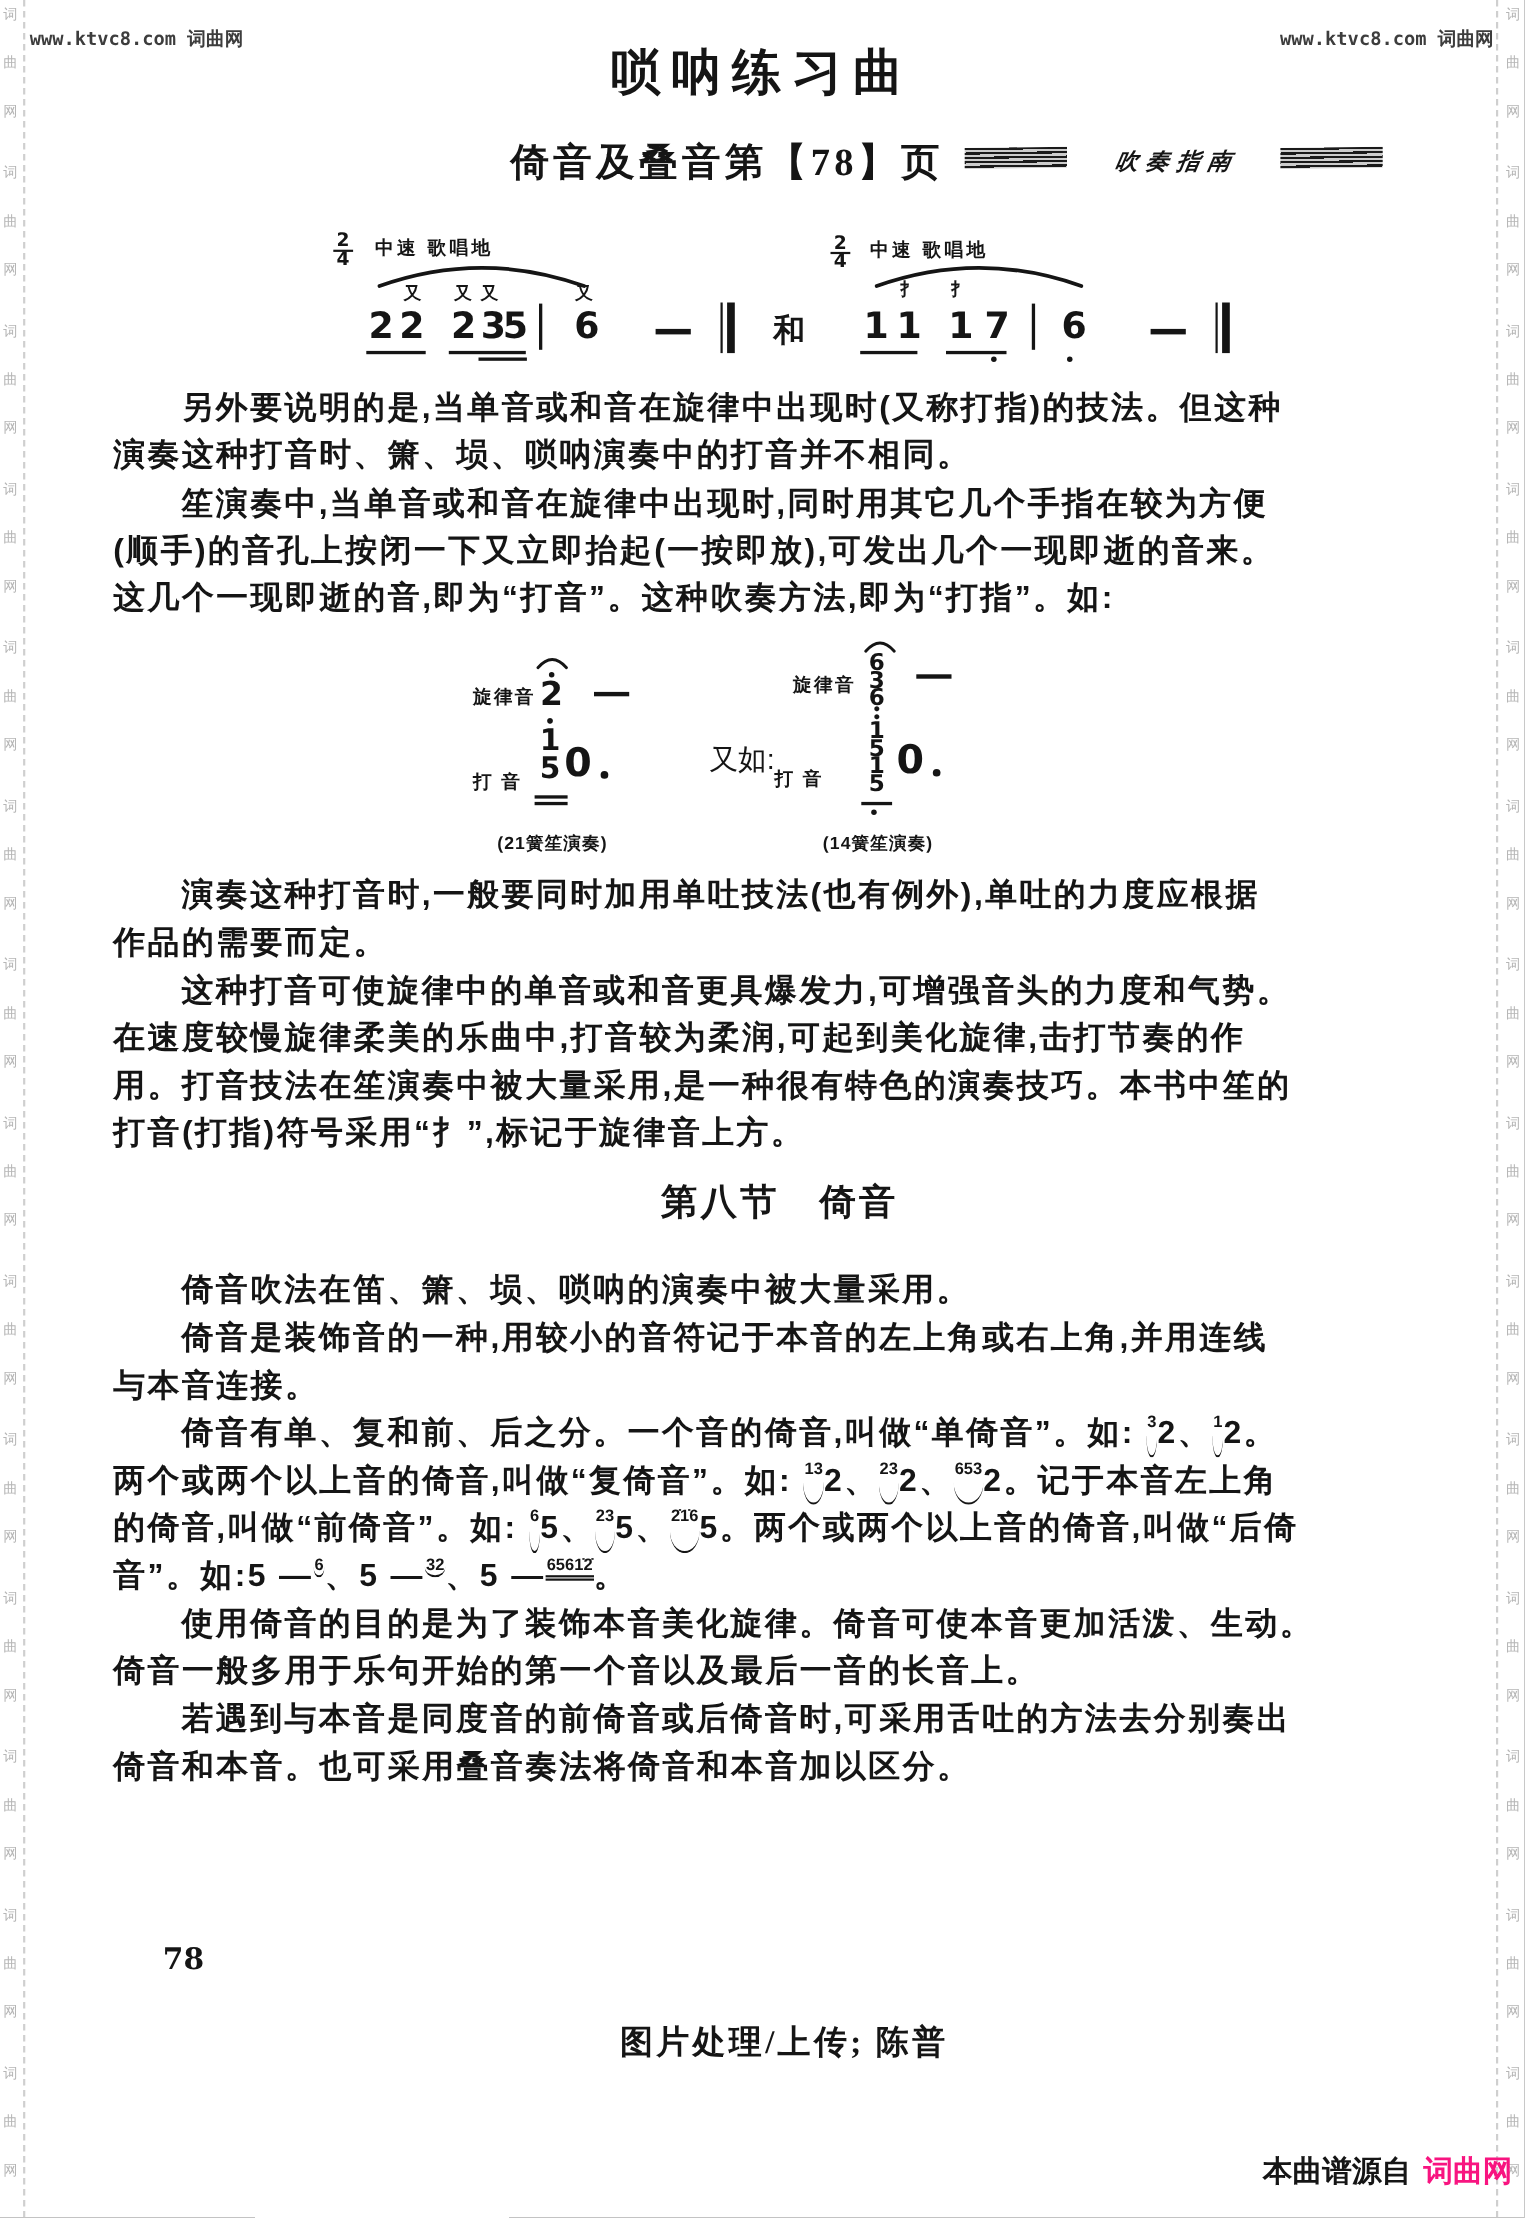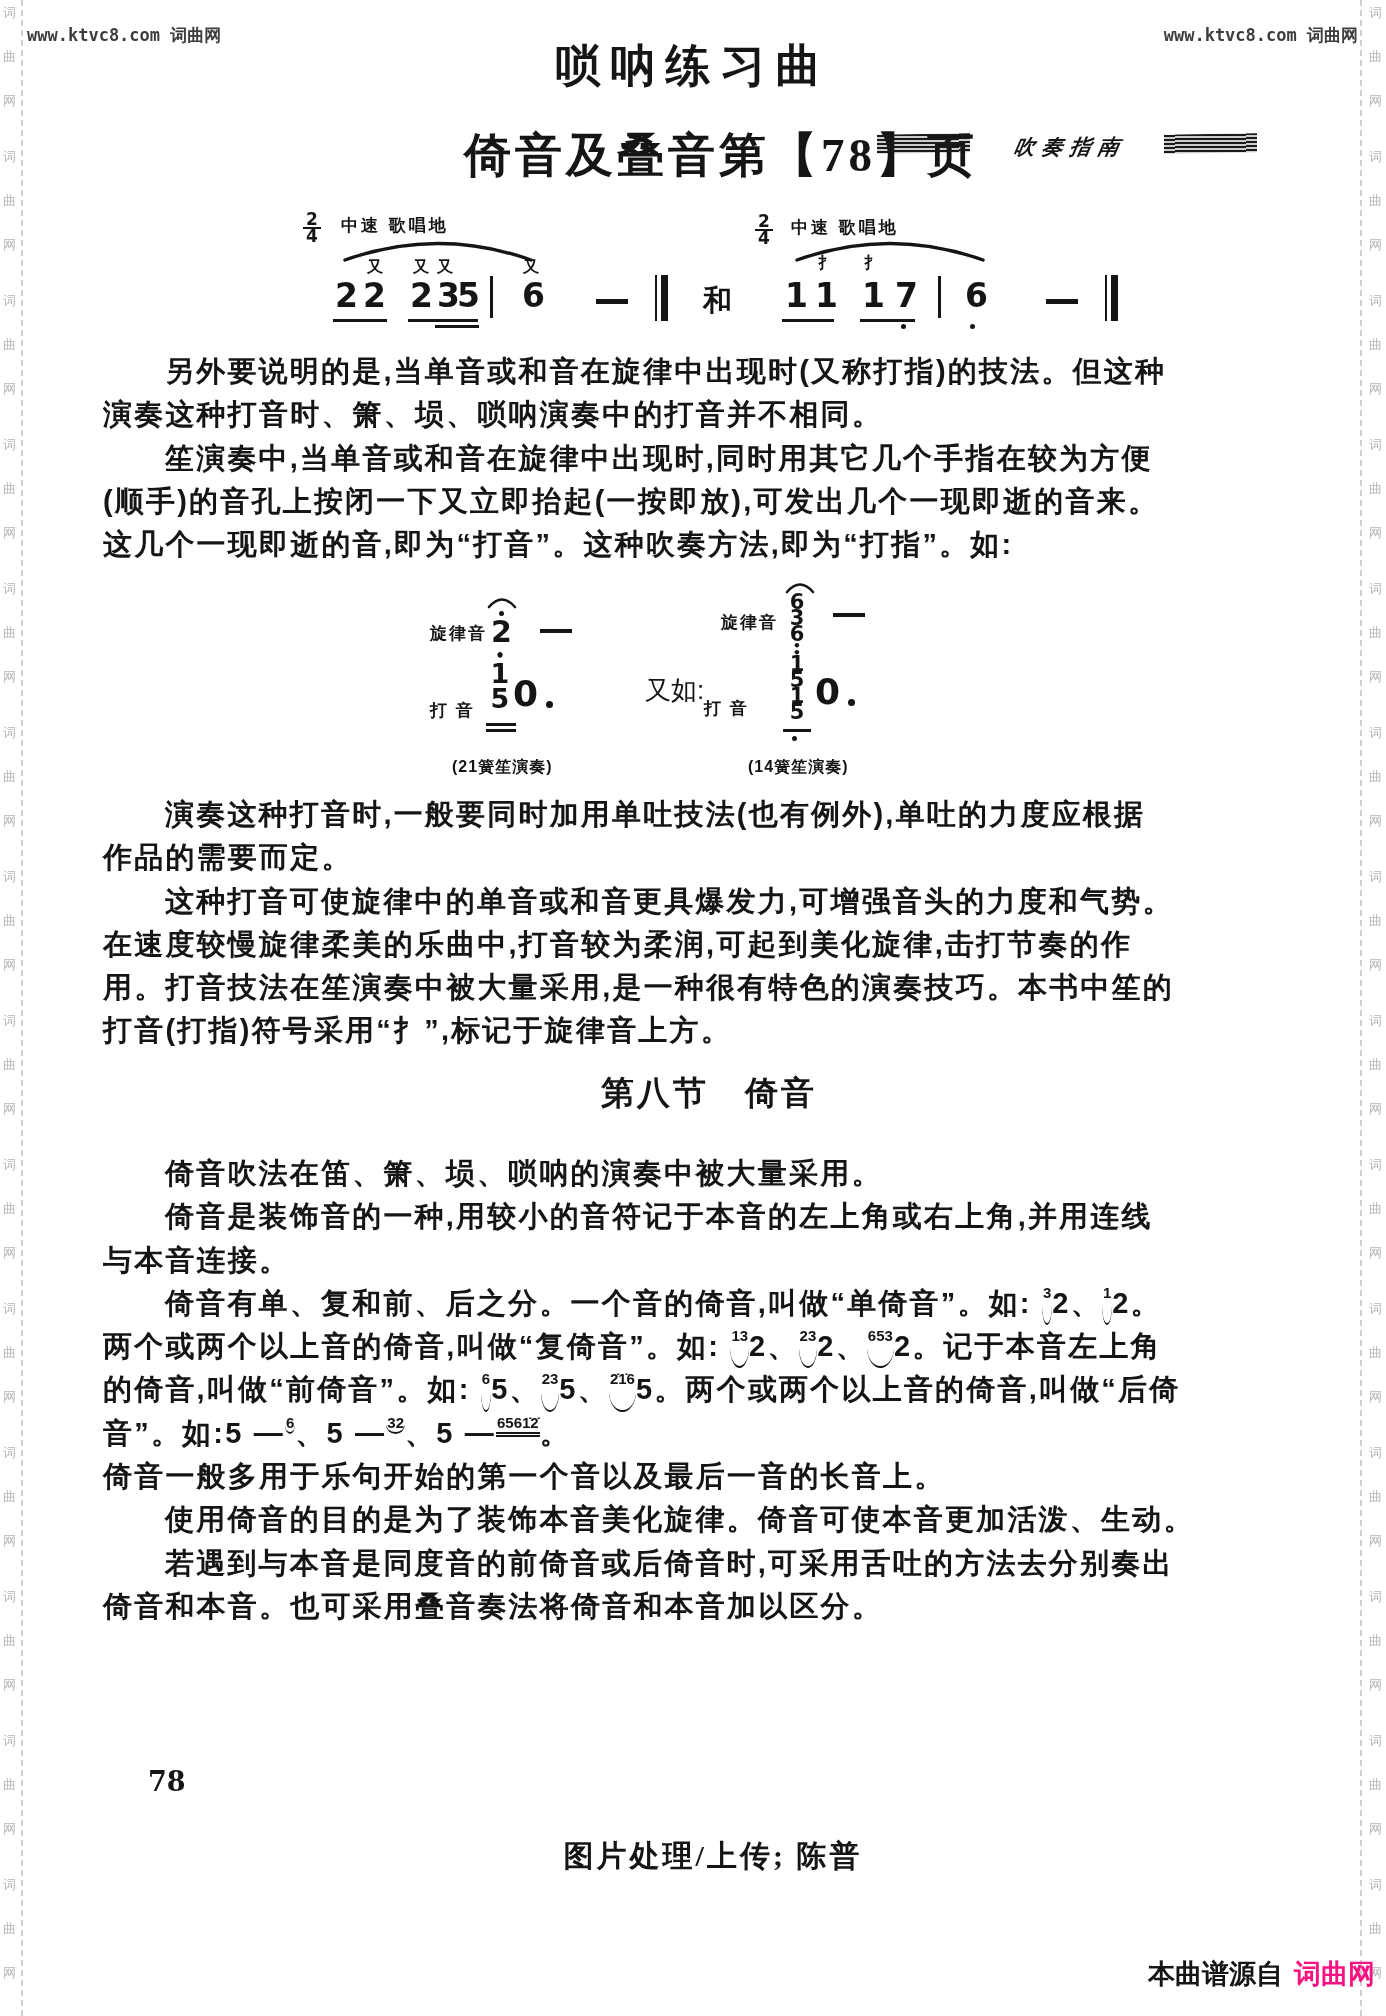--- a/index.html
+++ b/index.html
@@ -8,21 +8,21 @@
   .abs{position:absolute;}
   
   .vrule{position:absolute;top:0;bottom:0;border-left:2px dashed #cfcfcf;}
   .scol{position:absolute;top:0;bottom:0;width:18px;}
   .schar{position:absolute;left:0;font-size:13px;line-height:13px;color:#b6b6b6;}
   .wm{position:absolute;top:24px;font-family:"DejaVu Sans Mono",monospace;font-size:17px;
       font-weight:bold;color:#3d3d3d;letter-spacing:0;}
   
   .title{position:absolute;left:0;width:100%;top:36px;text-align:center;font-size:45px;
          font-weight:bold;letter-spacing:10px;font-family:"Liberation Serif",serif;}
-  .subtitle{position:absolute;left:464px;top:124px;font-size:47px;font-weight:bold;
+  .subtitle{position:absolute;left:464px;top:124px;font-size:35px;font-weight:bold;
             letter-spacing:4px;font-family:"Liberation Serif",serif;}
   .scribble{position:absolute;height:19px;
             background:repeating-linear-gradient(to bottom,#1a1a1a 0 2px,rgba(26,26,26,.22) 2px 4px);
             transform:skewY(-.8deg);}
   .redlbl{position:absolute;font-size:21px;font-weight:bold;font-style:italic;
           letter-spacing:7px;transform:skewX(-10deg);}
   
   .ts{position:absolute;display:flex;flex-direction:column;align-items:center;
       font-family:"DejaVu Sans",sans-serif;font-size:17px;font-weight:bold;line-height:15px;}
   .ts span:first-child{border-bottom:2.5px solid #151515;padding:0 3px 0;}
@@ -329,22 +329,22 @@
           <span class="gsup">2̇1̇6</span>
           <span>5</span>
         </span><span>。两个或两个以上音的倚音,叫做“后倚</span></div>
       <div class="line"><span>音”。如:5 —</span><span class="grace">
           <span class="gsup">6</span>
         </span><span>、5 —</span><span class="grace">
           <span class="gsup">32</span>
         </span><span>、5 —</span><span class="grace">
           <span class="gsup gu">6561̇2̇</span>
         </span><span>。</span></div>
+      <div class="line ind"><span>使用倚音的目的是为了装饰本音美化旋律。倚音可使本音更加活泼、生动。</span></div>
       <div class="line"><span>倚音一般多用于乐句开始的第一个音以及最后一音的长音上。</span></div>
-      <div class="line ind"><span>使用倚音的目的是为了装饰本音美化旋律。倚音可使本音更加活泼、生动。</span></div>
       <div class="line ind"><span>若遇到与本音是同度音的前倚音或后倚音时,可采用舌吐的方法去分别奏出</span></div>
       <div class="line"><span>倚音和本音。也可采用叠音奏法将倚音和本音加以区分。</span></div>
     </div>
 
   <span class="pagenum">78</span>
   <div class="credit">图片处理/上传; 陈普</div>
   <span class="srcpre">本曲谱源自</span>
   <span class="srcbrand" style="color: rgb(248, 20, 128);">词曲网</span>
 
 </div>

